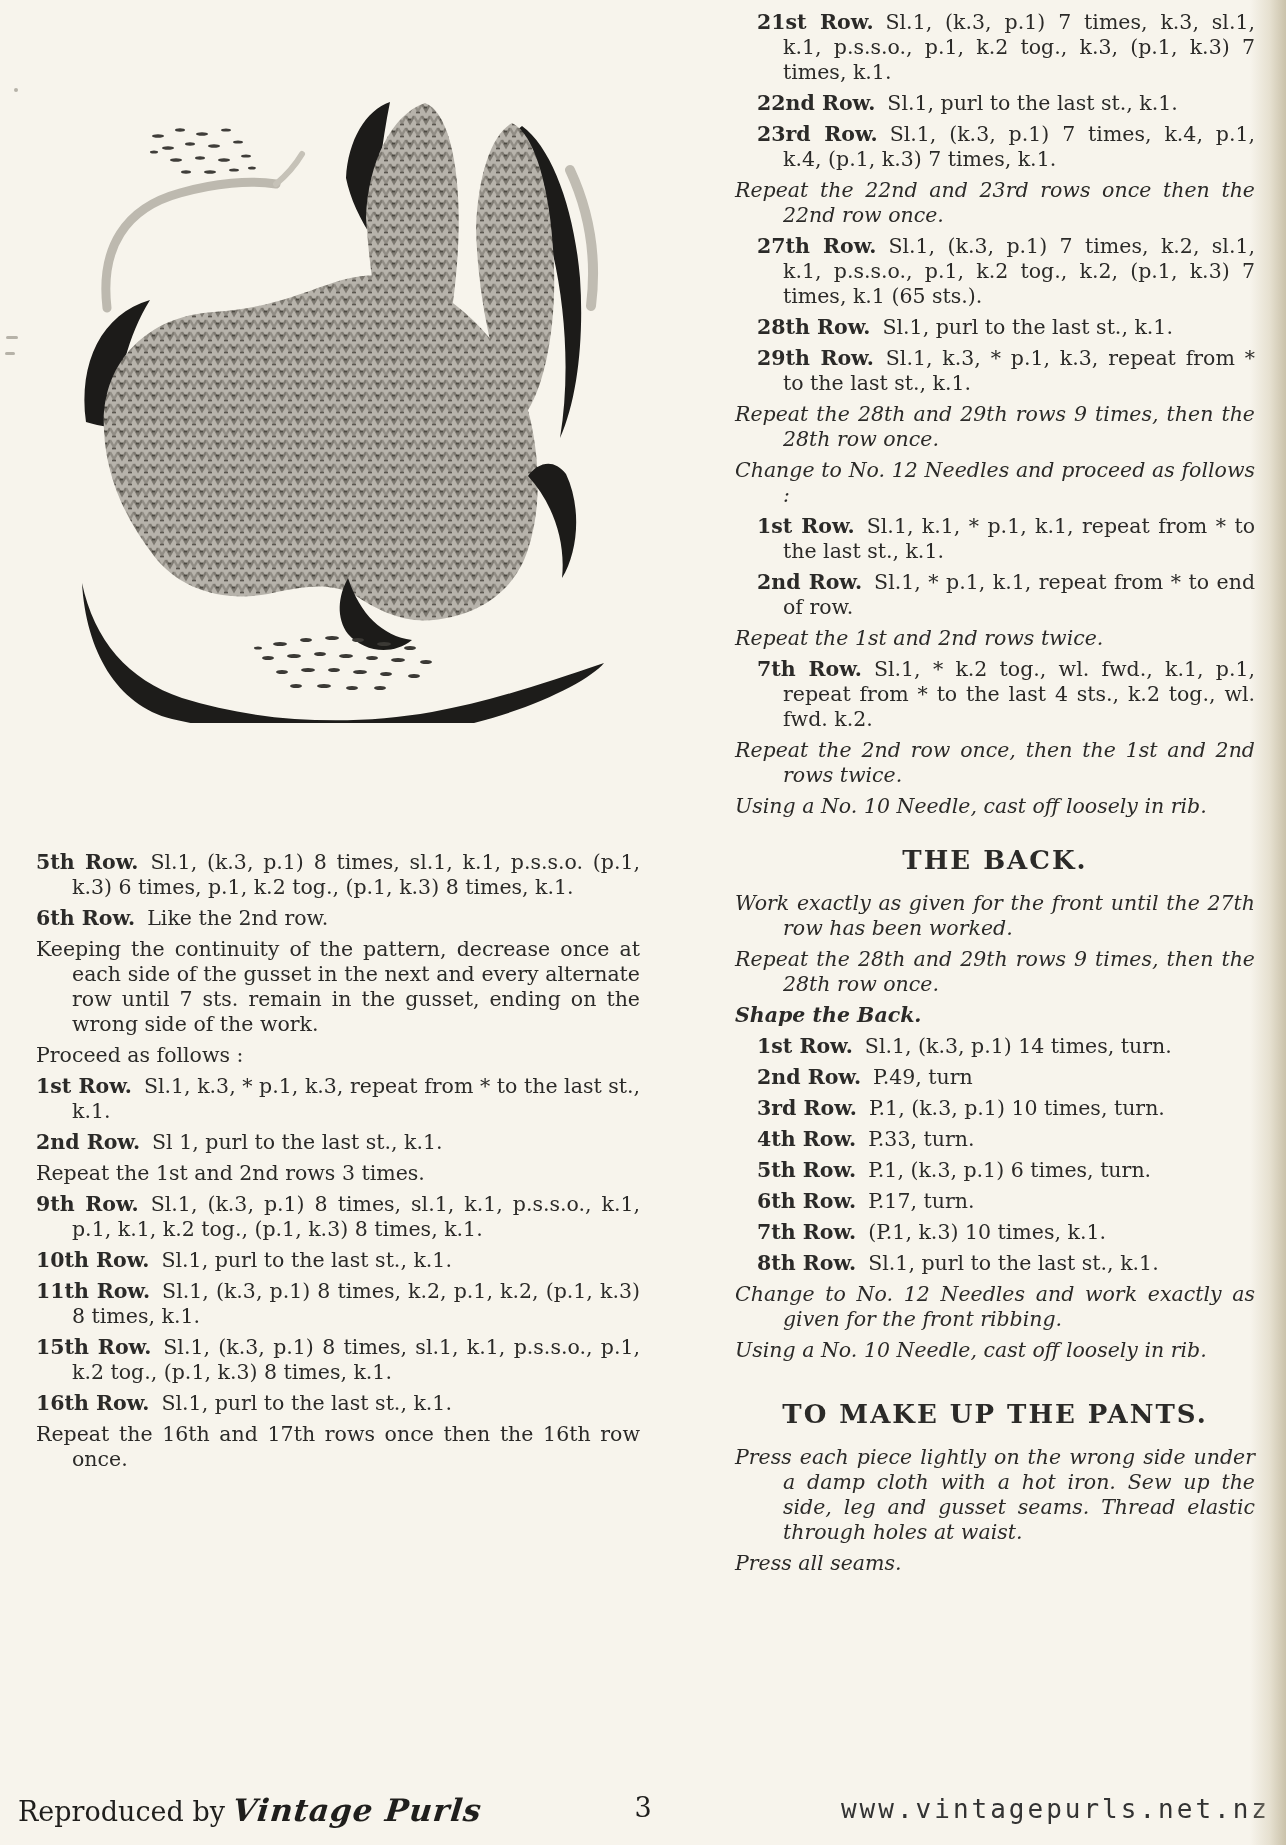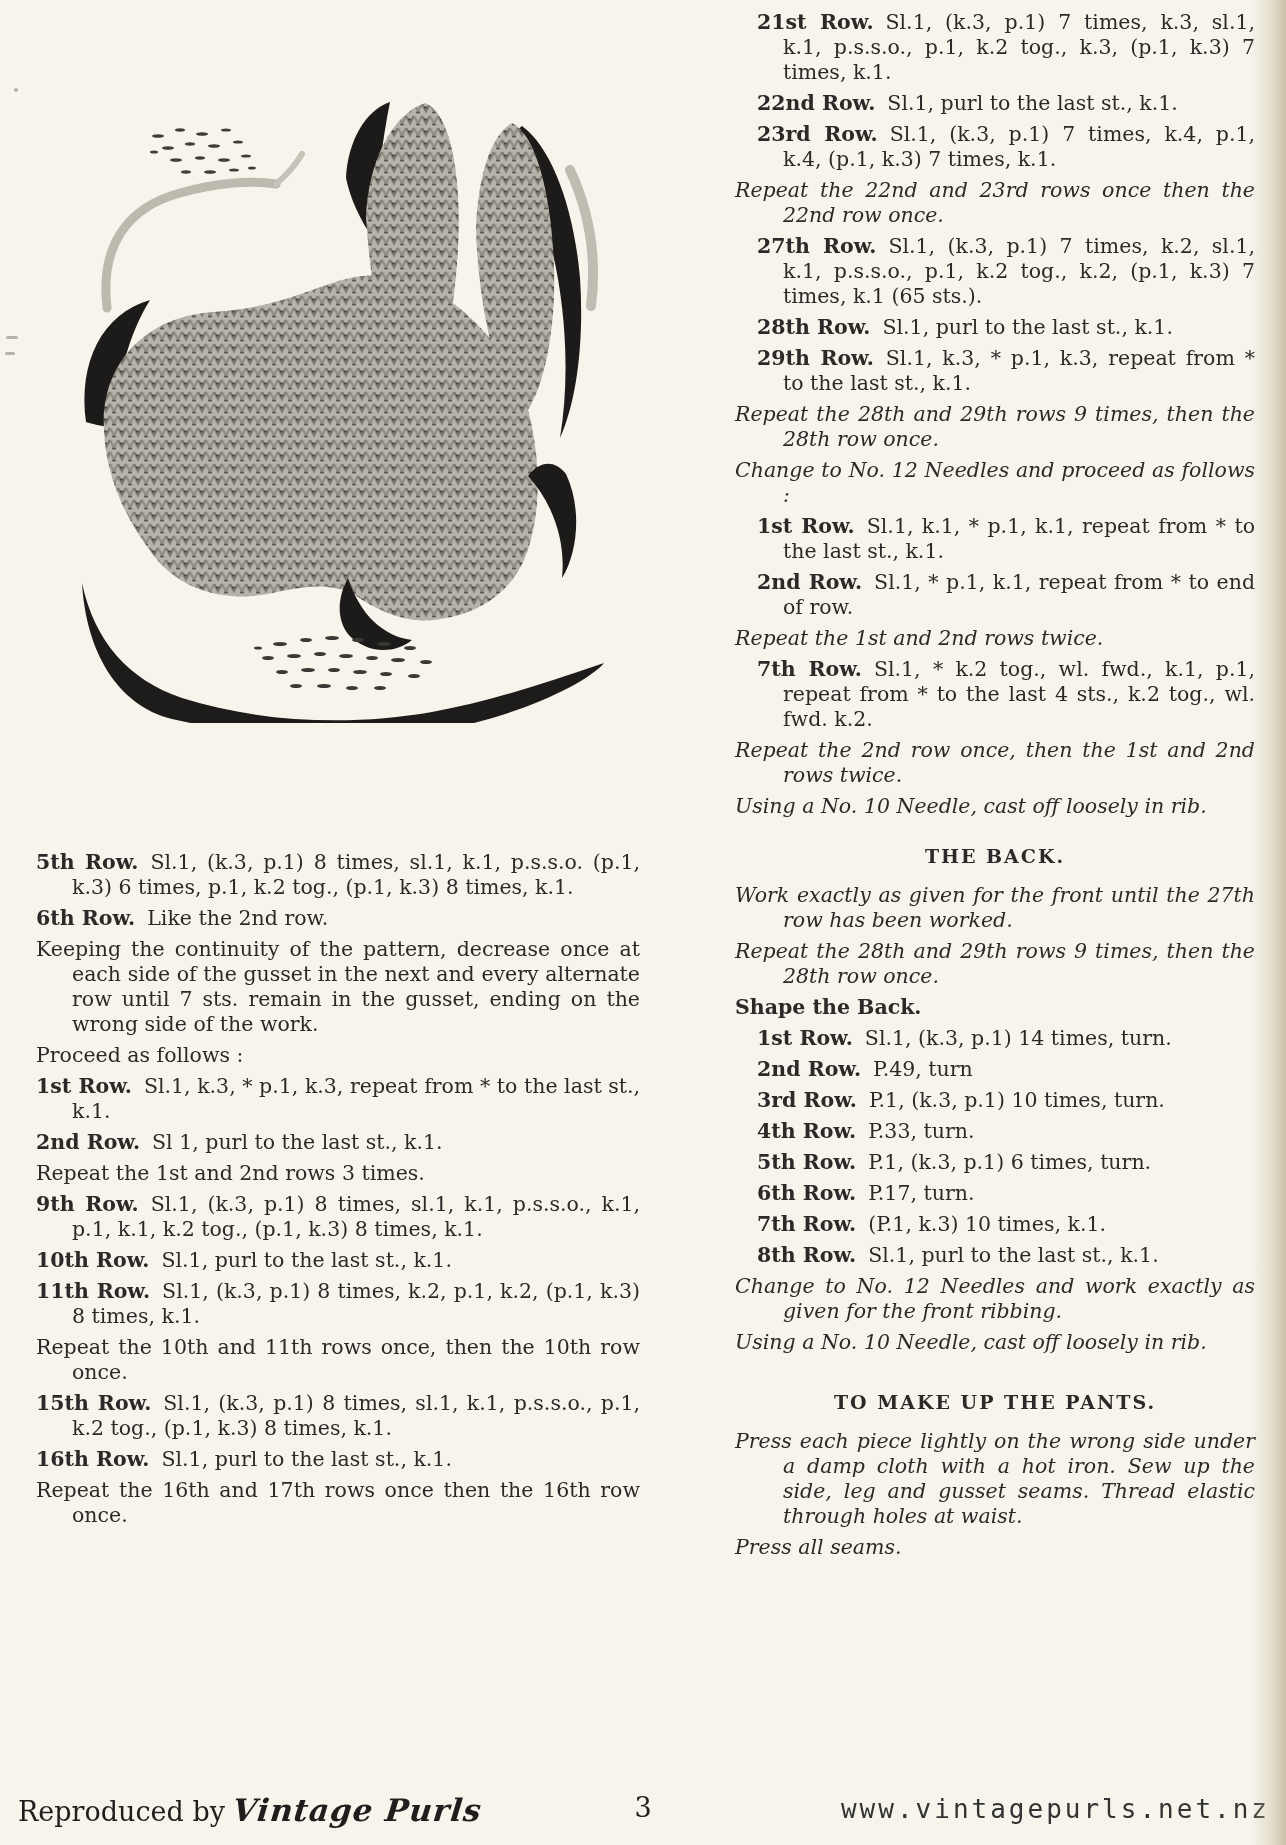--- a/index.html
+++ b/index.html
@@ -25,26 +25,26 @@
   .col{position:absolute;text-align:justify;}
   .left-col{left:36px;top:850px;width:604px;}
   .right-col{left:735px;top:10px;width:520px;}
 
   .para{
     font-size:20.5px;line-height:25px;margin:0 0 6px 0;
   }
   .left-col .para{padding-left:36px;text-indent:-36px;}
   .right-col .para.row{padding-left:48px;text-indent:-26px;}
   .right-col .para.plain{padding-left:48px;text-indent:-48px;font-style:italic;}
-  .right-col .para.subhead{padding-left:0;text-indent:0;font-weight:bold;}
+  .right-col .para.subhead{padding-left:0;text-indent:0;font-weight:bold;font-style:italic;}
   .row-label{font-weight:bold;padding-right:12px;margin-top:15px;}
   .para.subhead .row-label{padding-right:0;}
 
   .section-heading{
-    font-size:19px;font-weight:bold;letter-spacing:2px;
+    font-size:26px;font-weight:bold;letter-spacing:2px;
     text-align:center;text-indent:0;
     margin:26px 0 16px 0;
   }
   .section-heading.makeup{margin-top:36px;}
 
   .footer{
     position:absolute;left:0;right:0;top:1786px;height:50px;
     font-size:27px;color:#1f1e1c;
   }
   .footer-left{position:absolute;left:18px;top:6px;white-space:nowrap;}
@@ -161,21 +161,20 @@
       <p class="para row"><span class="row-label">2nd Row.</span><span class="row-text">Sl 1, purl to the last st., k.1.</span></p>
 
       <p class="para plain"><span class="row-text">Repeat the 1st and 2nd rows 3 times.</span></p>
 
       <p class="para row"><span class="row-label">9th Row.</span><span class="row-text">Sl.1, (k.3, p.1) 8 times, sl.1, k.1, p.s.s.o., k.1, p.1, k.1, k.2 tog., (p.1, k.3) 8 times, k.1.</span></p>
 
       <p class="para row"><span class="row-label">10th Row.</span><span class="row-text">Sl.1, purl to the last st., k.1.</span></p>
 
       <p class="para row"><span class="row-label">11th Row.</span><span class="row-text">Sl.1, (k.3, p.1) 8 times, k.2, p.1, k.2, (p.1, k.3) 8 times, k.1.</span></p>
 
-      <p class="para plain"><span class="row-text">Repeat the 10th and 11th rows once, then the 10th row once.</span></p>
 
       <p class="para row"><span class="row-label">15th Row.</span><span class="row-text">Sl.1, (k.3, p.1) 8 times, sl.1, k.1, p.s.s.o., p.1, k.2 tog., (p.1, k.3) 8 times, k.1.</span></p>
 
       <p class="para row"><span class="row-label">16th Row.</span><span class="row-text">Sl.1, purl to the last st., k.1.</span></p>
 
 
       <p class="para plain"><span class="row-text">Repeat the 16th and 17th rows once then the 16th row once.</span></p>
     </div>
 
   <div class="col right-col">

